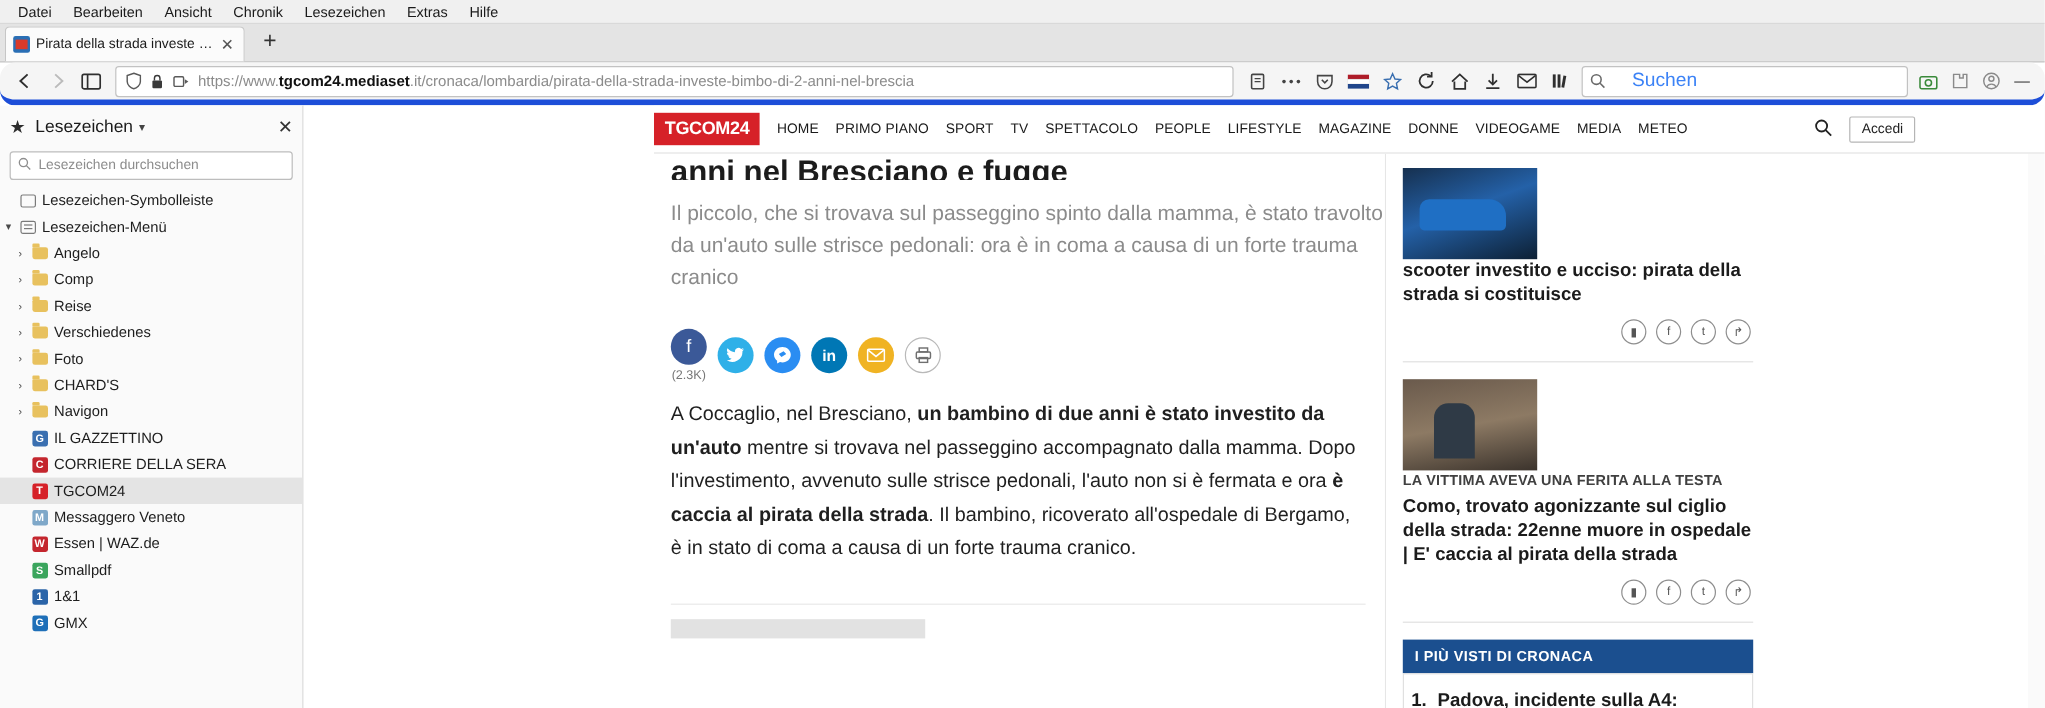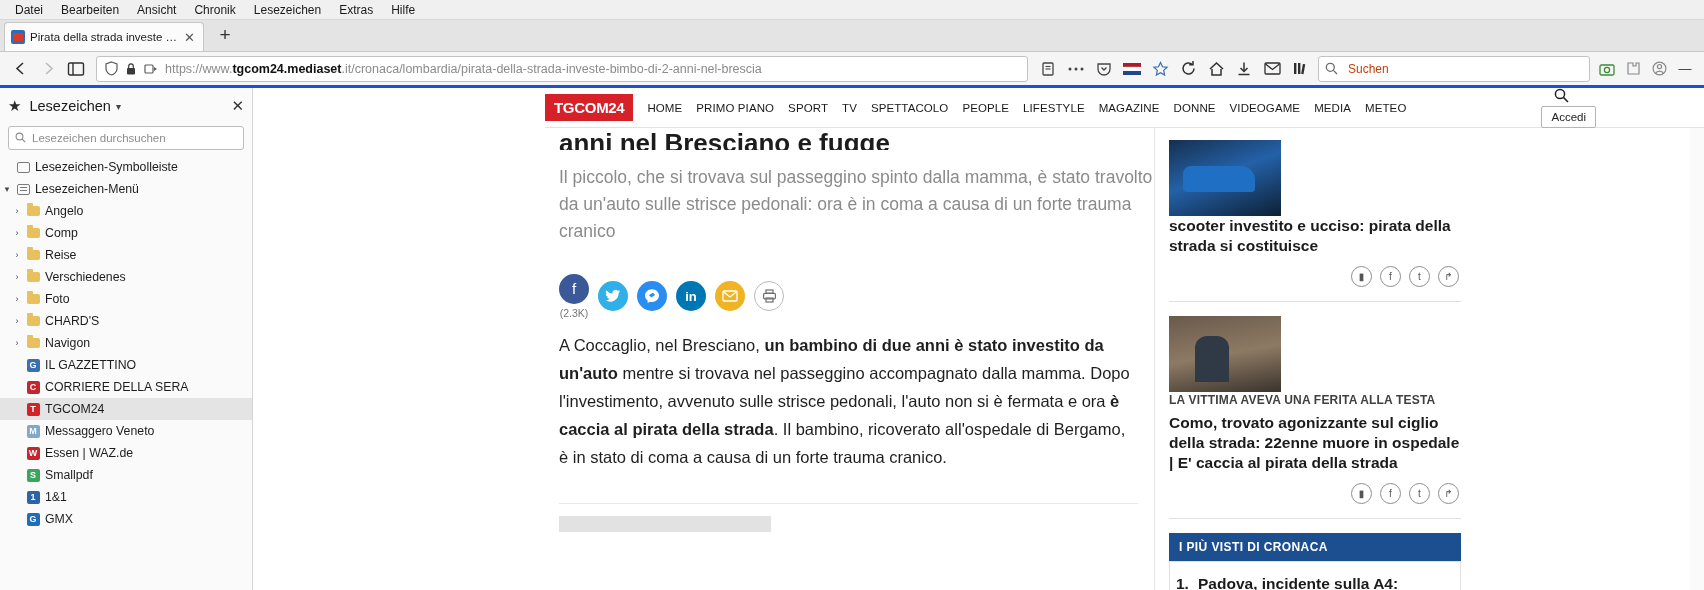--- a/index.html
+++ b/index.html
@@ -82,24 +82,25 @@
     margin-left: 8px; margin-bottom: 2px;
     font-size: 19px; line-height: 23px;
     text-align: center;
     color: #333;
   }
 
   
   .navbar {
     height: 36px;
     background: #f5f5f5;
-    border-bottom: 3px solid #1d4ed8;
+    border-bottom: 5px solid #1d4ed8;
     display: flex;
     align-items: center;
     padding: 0 6px;
+    border-radius: 13px;
   }
   .navbtn {
     width: 28px; height: 28px;
     display: flex; align-items: center; justify-content: center;
     color: #3a3a3a;
     flex: none;
   }
   .navbtn.disabled { color: #b9b9b9; }
   .urlbar {
     flex: 1;
@@ -135,21 +136,21 @@
     height: 26px;
     background: #ffffff;
     border: 1px solid #c2c2c2;
     border-radius: 3px;
     display: flex;
     align-items: center;
     padding: 0 6px;
     margin-left: 4px;
   }
   .searchbar .sph {
-    font-size: 12px; color: #c2410c; margin-left: 10px;
+    font-size: 16px; color: #3b82f6; margin-left: 22px;
   }
   .winctl { display: flex; align-items: center; margin-left: 4px; }
   .winctl div { width: 26px; height: 28px; display:flex; align-items:center; justify-content:center; color:#333; font-size: 13px;}
 
   
   .content {
     position: absolute;
     top: 88px; left: 0; right: 0; bottom: 0;
     display: flex;
   }
@@ -240,21 +241,21 @@
     letter-spacing: -0.3px;
     margin-right: 14px;
   }
   .navlink {
     font-size: 11.5px;
     color: #1a1a1a;
     margin-right: 14px;
     white-space: nowrap;
     letter-spacing: 0.1px;
   }
-  .hd-right { margin-left: auto; display:flex; align-items:center; padding-right: 108px; flex-direction: column;}
+  .hd-right { margin-left: auto; display:flex; align-items:center; padding-right: 108px;}
   .hd-mag { font-size: 14px; color:#333; margin-right: 14px; }
   .accedi {
     border: 1px solid #b5b5b5;
     border-radius: 2px;
     font-size: 11.5px;
     color: #222;
     padding: 4px 9px;
   }
 
   

